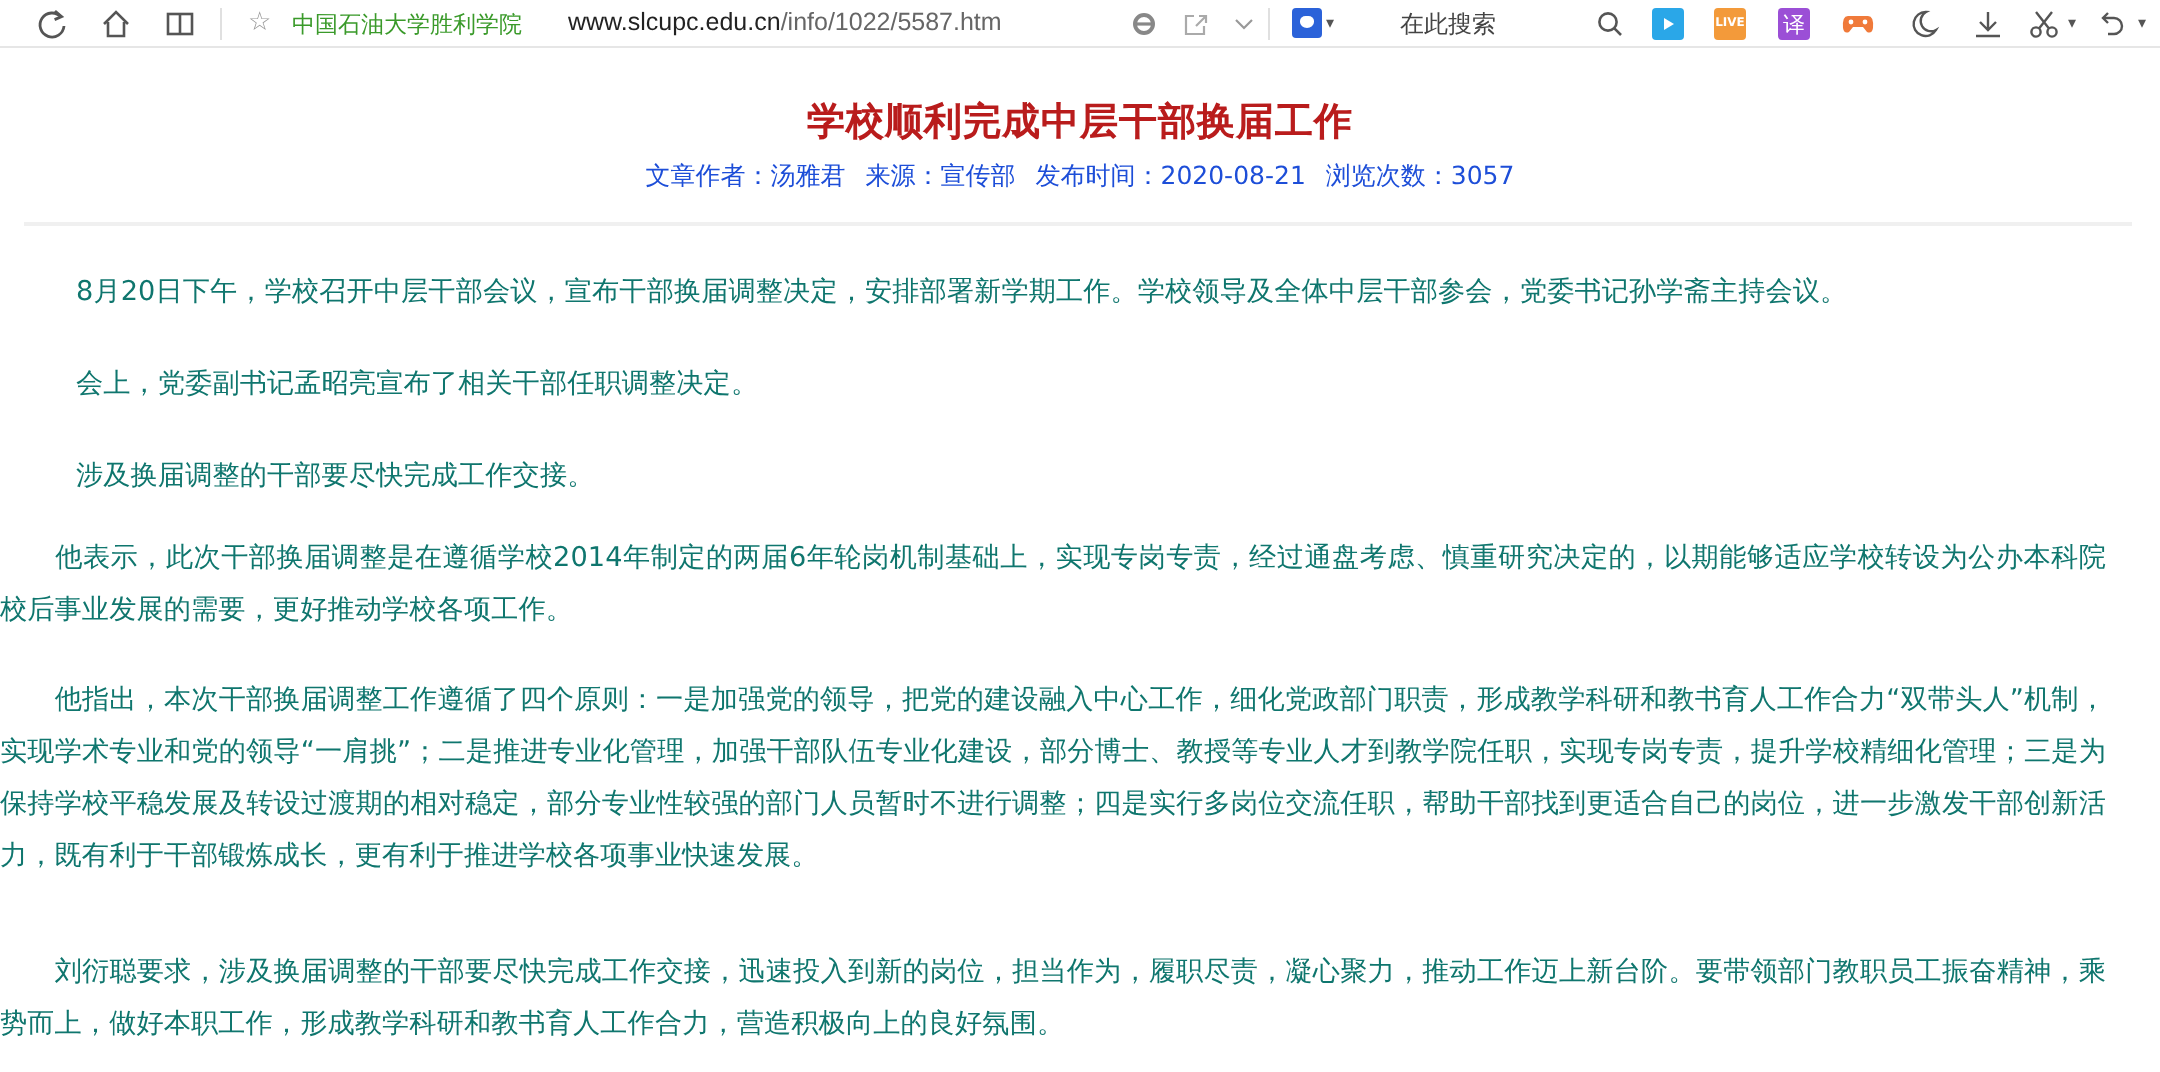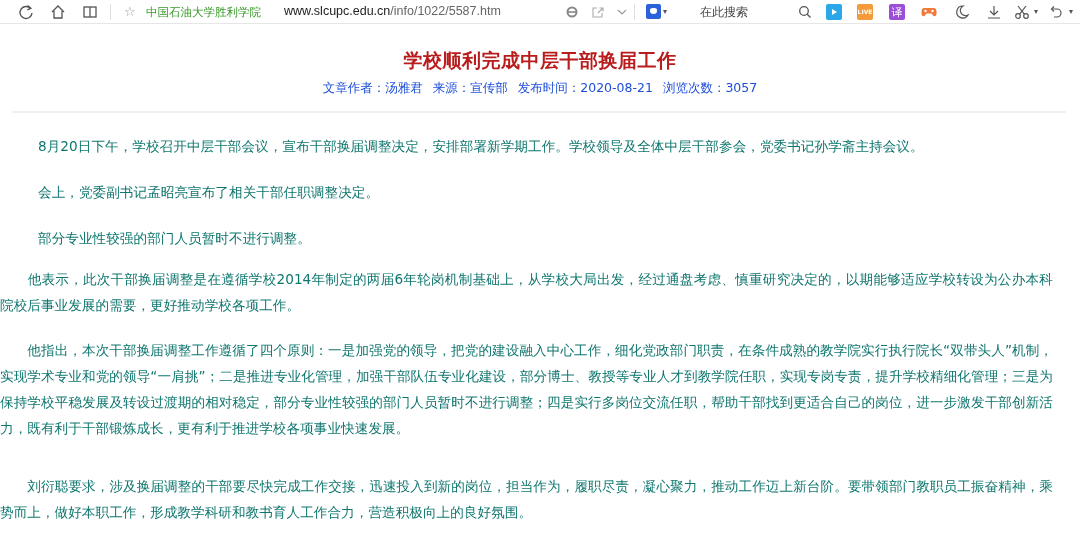--- a/index.html
+++ b/index.html
@@ -158,17 +158,17 @@
   <span><span style="margin:0">来源：</span><span style="margin:0">宣传部</span></span>
   <span><span style="margin:0">发布时间：</span><span style="margin:0">2020-08-21</span></span>
   <span><span style="margin:0">浏览次数：</span><span style="margin:0">3057</span></span>
 </div>
 
 <div class="divider"></div>
 
 <div class="content">
   <p class="para p1">8月20日下午，学校召开中层干部会议，宣布干部换届调整决定，安排部署新学期工作。学校领导及全体中层干部参会，党委书记孙学斋主持会议。</p>
   <p class="para p2">会上，党委副书记孟昭亮宣布了相关干部任职调整决定。</p>
-  <p class="para p3">部分专业性较强的部门人员暂时不进行调整。</p>
-  <p class="para p4" style="left:-38px;width:1053px;padding-left:0">　　他表示，此次干部换届调整是在遵循学校2014年制定的两届6年轮岗机制基础上，从学校大局出发，经过通盘考虑、慎重研究决定的，以期能够适应学校转设为公办本科院校后事业发展的需要，更好推动学校各项工作。</p>
-  <p class="para p5" style="left:-38px;width:1053px">　　他指出，本次干部换届调整工作遵循了四个原则：一是加强党的领导，把党的建设融入中心工作，细化党政部门职责，在条件成熟的教学院实行执行院长“双带头人”机制，实现学术专业和党的领导“一肩挑”；二是推进专业化管理，加强干部队伍专业化建设，部分博士、教授等专业人才到教学院任职，实现专岗专责，提升学校精细化管理；三是为保持学校平稳发展及转设过渡期的相对稳定，部分专业性较强的部门人员暂时不进行调整；四是实行多岗位交流任职，帮助干部找到更适合自己的岗位，进一步激发干部创新活力，既有利于干部锻炼成长，更有利于推进学校各项事业快速发展。</p>
+  <p class="para p3">涉及换届调整的干部要尽快完成工作交接。</p>
+  <p class="para p4" style="left:-38px;width:1053px;padding-left:0">　　他表示，此次干部换届调整是在遵循学校2014年制定的两届6年轮岗机制基础上，实现专岗专责，经过通盘考虑、慎重研究决定的，以期能够适应学校转设为公办本科院校后事业发展的需要，更好推动学校各项工作。</p>
+  <p class="para p5" style="left:-38px;width:1053px">　　他指出，本次干部换届调整工作遵循了四个原则：一是加强党的领导，把党的建设融入中心工作，细化党政部门职责，形成教学科研和教书育人工作合力“双带头人”机制，实现学术专业和党的领导“一肩挑”；二是推进专业化管理，加强干部队伍专业化建设，部分博士、教授等专业人才到教学院任职，实现专岗专责，提升学校精细化管理；三是为保持学校平稳发展及转设过渡期的相对稳定，部分专业性较强的部门人员暂时不进行调整；四是实行多岗位交流任职，帮助干部找到更适合自己的岗位，进一步激发干部创新活力，既有利于干部锻炼成长，更有利于推进学校各项事业快速发展。</p>
   <p class="para p6" style="left:-38px;width:1053px">　　刘衍聪要求，涉及换届调整的干部要尽快完成工作交接，迅速投入到新的岗位，担当作为，履职尽责，凝心聚力，推动工作迈上新台阶。要带领部门教职员工振奋精神，乘势而上，做好本职工作，形成教学科研和教书育人工作合力，营造积极向上的良好氛围。</p>
 </div>
 
 </body></html>

